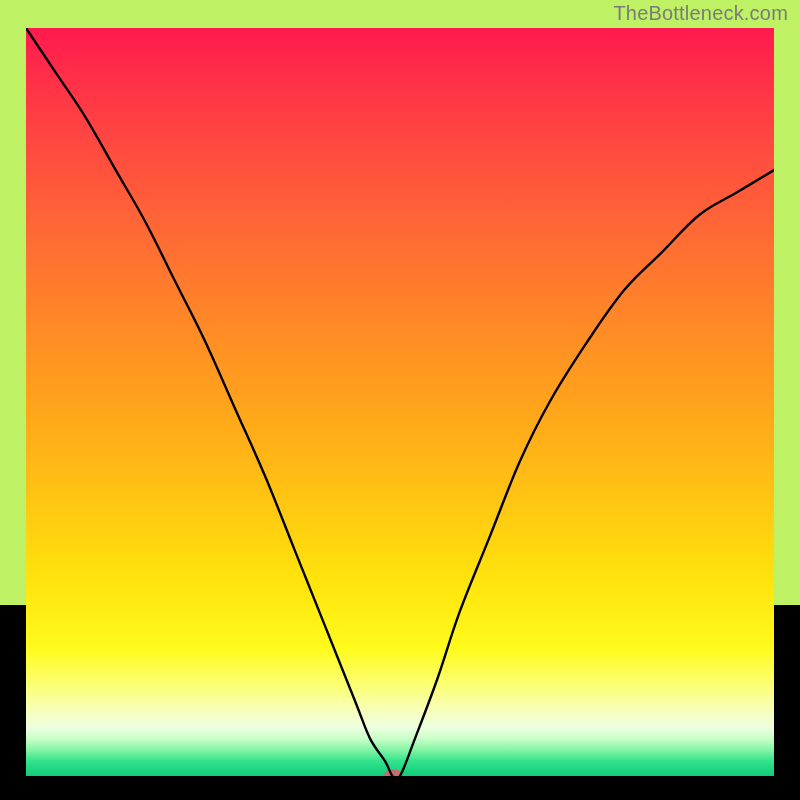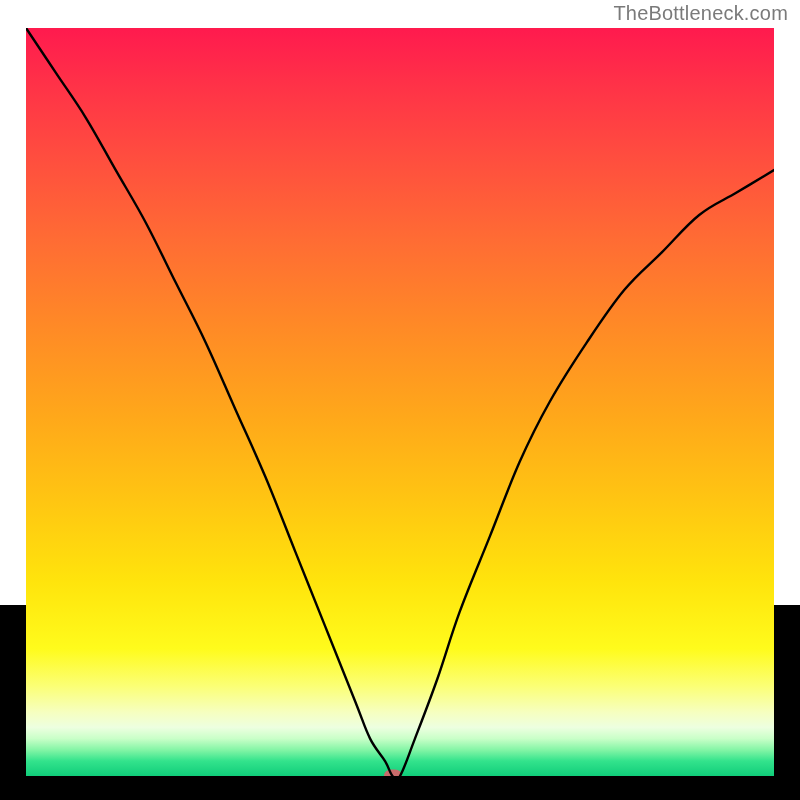--- a/index.html
+++ b/index.html
@@ -8,21 +8,21 @@
     width: 800px;
     height: 800px;
     overflow: hidden;
     background: #000;
     font-family: Arial, Helvetica, sans-serif;
   }
   .frame {
     position: relative;
     width: 800px;
     height: 605px;
-    background: #ffffff;
+    background: #bef264;
   }
   .watermark {
     position: absolute;
     top: 2px;
     right: 12px;
     color: #7a7a7a;
     font-size: 20px;
     letter-spacing: 0.2px;
     font-weight: 400;
     z-index: 5;

